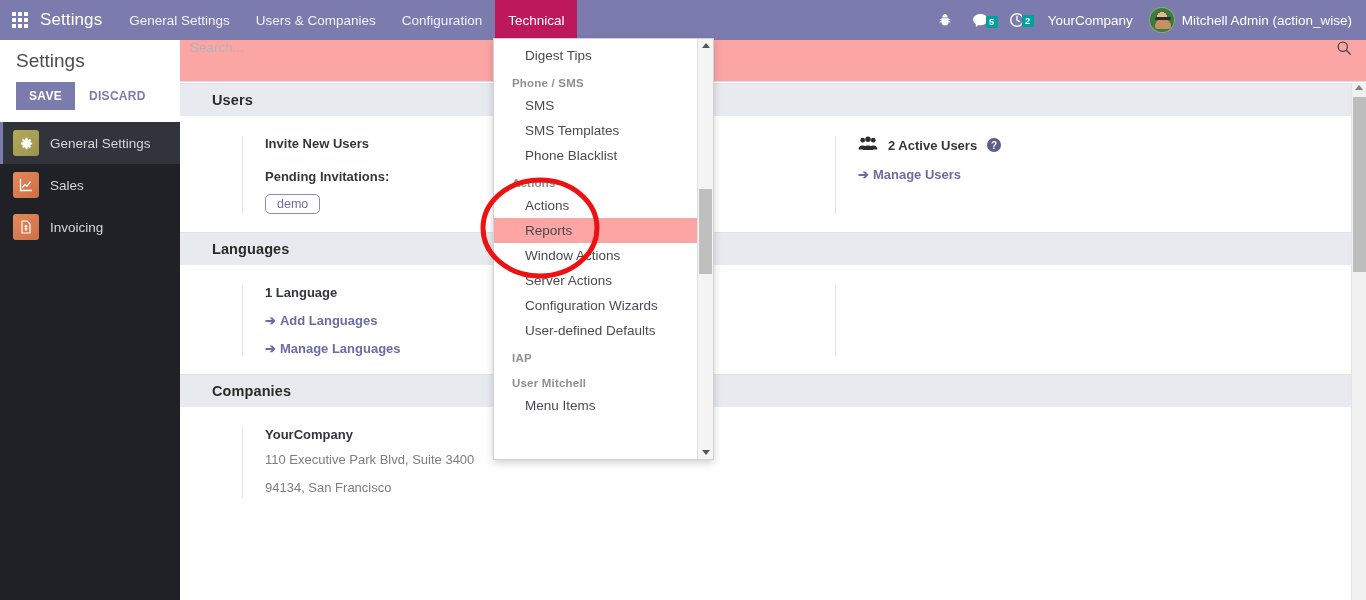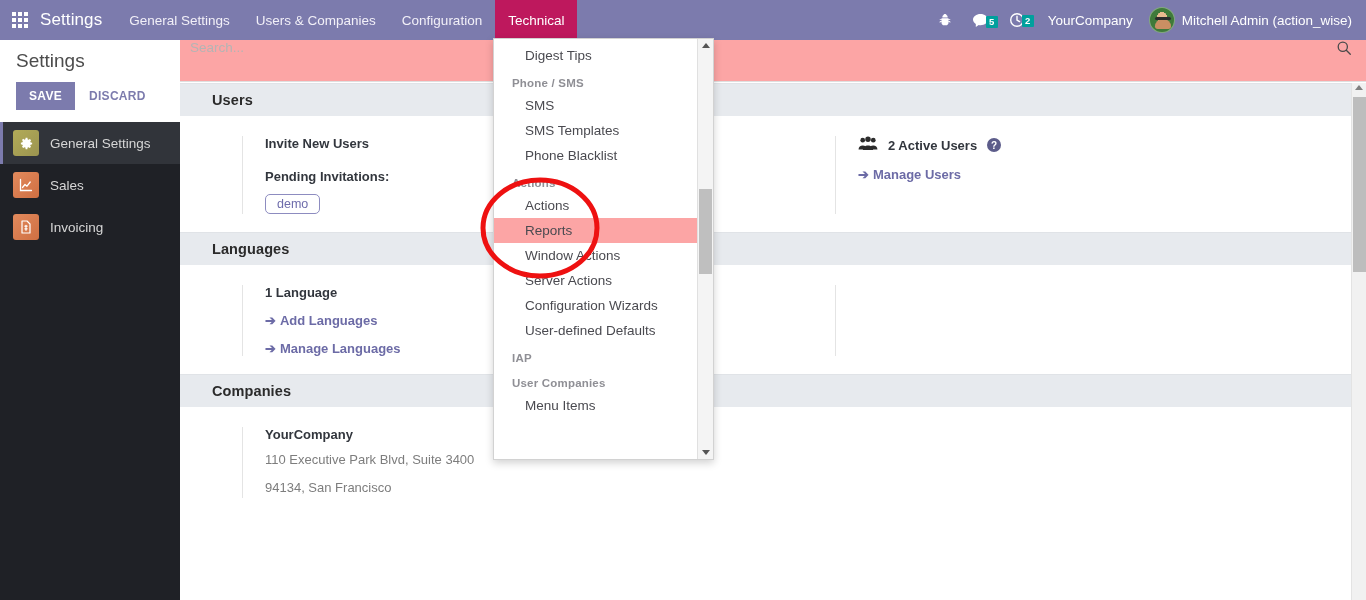--- a/index.html
+++ b/index.html
@@ -317,21 +317,21 @@
       <div class="dd-group">Actions</div>
       <div class="dd-item">Actions</div>
       <div class="dd-item hl">Reports</div>
       <div class="dd-item">Window Actions</div>
       <div class="dd-item">Server Actions</div>
       <div class="dd-item">Configuration Wizards</div>
       <div class="dd-item">User-defined Defaults</div>
 
       <div class="dd-group">IAP</div>
 
-      <div class="dd-group">User Companies</div>
+      <div class="dd-group">User Mitchell</div>
       <div class="dd-item">Menu Items</div>
     </div>
     <div class="dd-scroll">
       <span class="a-up"></span>
       <span class="thumb"></span>
       <span class="a-dn"></span>
     </div>
   </div>
 
   <svg class="annot">

